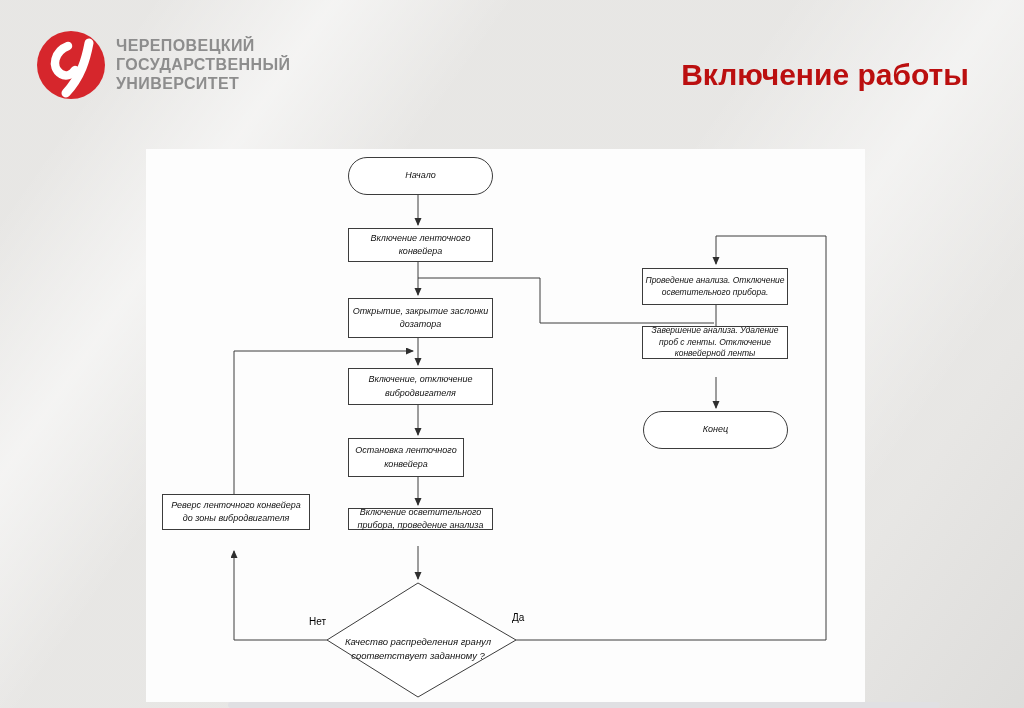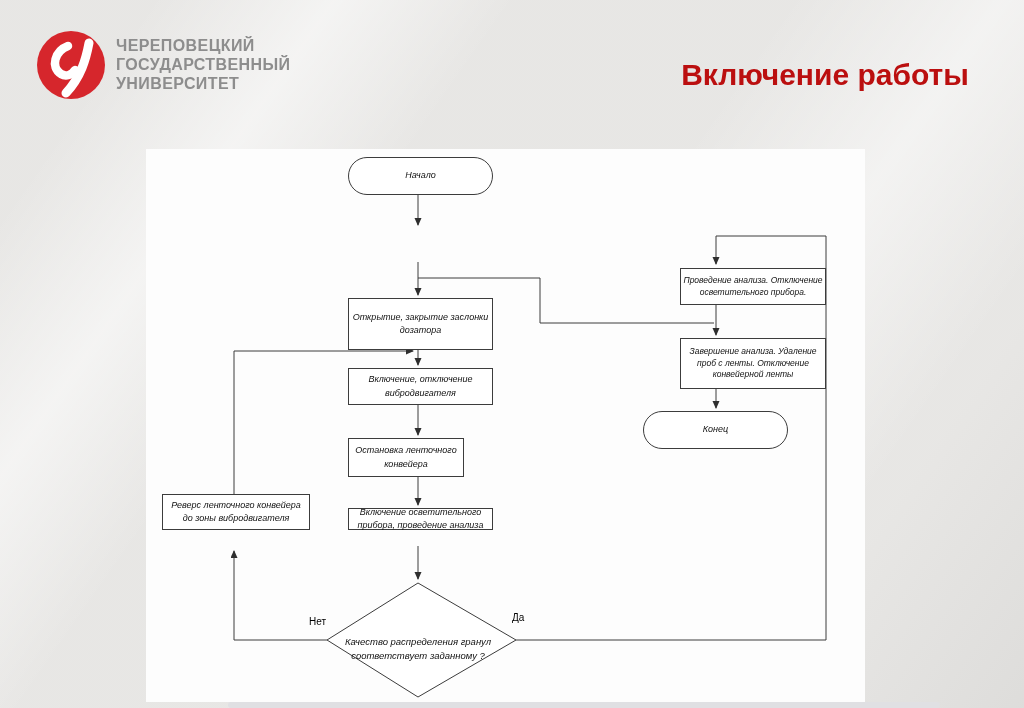--- a/index.html
+++ b/index.html
@@ -19,21 +19,21 @@
     font-weight:700;font-size:30px;color:#bb0f0f;}
   
   .panel{position:absolute;left:146px;top:149px;width:719px;height:553px;background:#fdfdfd;}
   .bottom-strip{position:absolute;left:228px;top:702px;width:712px;height:6px;
     background:#e0e0e3;border-radius:3px;}
   
   .node{position:absolute;box-sizing:border-box;border:1px solid #3c3c3c;background:#fff;
     display:flex;align-items:center;justify-content:center;text-align:center;
     font-style:italic;font-size:9px;line-height:1.45;color:#111;padding:1px 3px;}
   .terminator{border-radius:19px;}
-  .tight{font-size:8.5px;line-height:1.4;padding:11px 2px;margin-left:38px;}
+  .tight{font-size:8.5px;line-height:1.4;padding:11px 2px;}
   .decision-text{position:absolute;left:336px;top:616px;width:164px;height:66px;
     display:flex;align-items:center;justify-content:flex-end;text-align:center;
     font-style:italic;font-size:9.5px;line-height:1.5;color:#111;}
   .branch-label{position:absolute;font-size:10px;color:#000000;}
   .connectors{position:absolute;left:0;top:0;pointer-events:none;}
 </style>
 </head>
 <body>
 
 <div class="stage">
@@ -75,22 +75,25 @@
       <path d="M516,640 H826 V236 H716 V264" marker-end="url(#ah)"></path>
       <path d="M716,305 V335" marker-end="url(#ah)"></path>
       <path d="M716,377 V408" marker-end="url(#ah)"></path>
     </g>
   </svg>
 
   <div class="node terminator" style="left:348px;top:157px;width:145px;height:38px">
     <span>Начало</span>
   </div>
 
+  <div class="node" style="left:348px;top:228px;width:145px;height:34px">
+    <span>Включение ленточного конвейера</span>
+  </div>
 
-  <div class="node" style="left:348px;top:298px;width:145px;height:52px">
+  <div class="node" style="left:348px;top:298px;width:145px;height:40px">
     <span>Открытие, закрытие заслонки дозатора</span>
   </div>
 
   <div class="node" style="left:348px;top:368px;width:145px;height:37px">
     <span>Включение, отключение вибродвигателя</span>
   </div>
 
   <div class="node" style="left:348px;top:438px;width:116px;height:39px">
     <span>Остановка ленточного конвейера</span>
   </div>
@@ -104,21 +107,21 @@
   </div>
 
   <div class="decision-text">
     <span>Качество распределения гранул соответствует заданному ?</span>
   </div>
 
   <div class="node tight" style="left:642px;top:268px;width:146px;height:37px">
     <span>Проведение анализа. Отключение осветительного прибора.</span>
   </div>
 
-  <div class="node tight" style="left:642px;top:338px;width:146px;height:51px">
+  <div class="node tight" style="left:642px;top:326px;width:146px;height:33px">
     <span>Завершение анализа. Удаление проб с ленты. Отключение конвейерной ленты</span>
   </div>
 
   <div class="node terminator" style="left:643px;top:411px;width:145px;height:38px">
     <span>Конец</span>
   </div>
 
   <div class="branch-label" style="left:280px;top:616px;width:46px;text-align:right">Нет</div>
   <div class="branch-label" style="left:512px;top:612px;width:40px">Да</div>
 </div>

